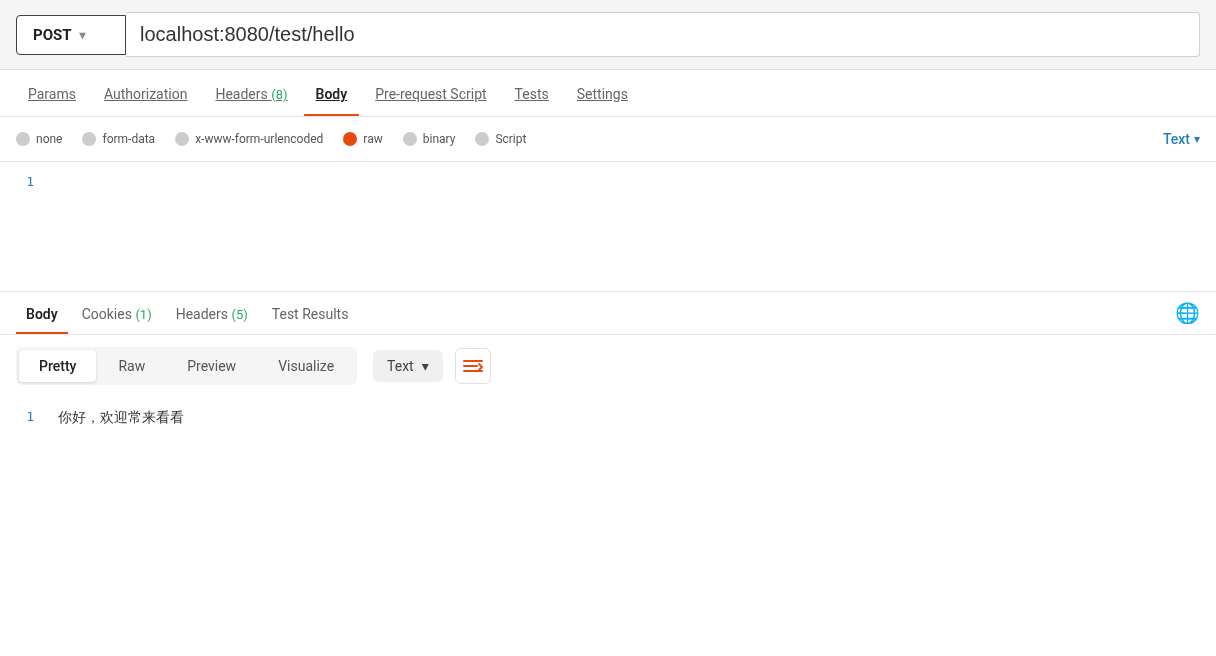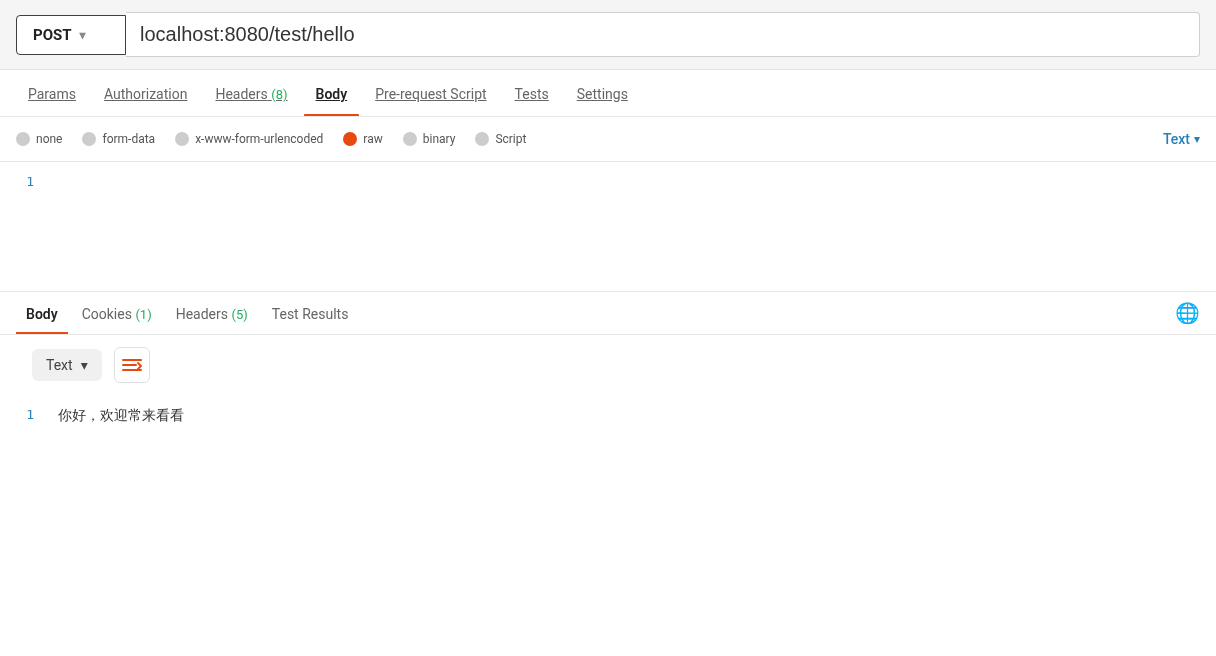--- a/index.html
+++ b/index.html
@@ -360,20 +360,34 @@
       <span>Headers</span>
       <span class="tab-badge">(5)</span>
     </div>
     <div class="resp-tab-item">
       <span>Test Results</span>
     </div>
     <div class="globe-icon">🌐</div>
   </div>
 
   <div class="format-bar">
+    <div class="format-tabs">
+      <div class="format-tab active">
+        <span>Pretty</span>
+      </div>
+      <div class="format-tab">
+        <span>Raw</span>
+      </div>
+      <div class="format-tab">
+        <span>Preview</span>
+      </div>
+      <div class="format-tab">
+        <span>Visualize</span>
+      </div>
+    </div>
     <div class="text-dropdown">
       <span>Text</span>
       <span>▾</span>
     </div>
     <div class="wrap-icon">
       <svg width="20" height="16" viewBox="0 0 20 16" fill="none" xmlns="http://www.w3.org/2000/svg">
         <line x1="1" y1="3" x2="19" y2="3" stroke="#e8490f" stroke-width="2" stroke-linecap="round"></line>
         <line x1="1" y1="8" x2="14" y2="8" stroke="#e8490f" stroke-width="2" stroke-linecap="round"></line>
         <path d="M16 6 L19 9 L16 12" stroke="#e8490f" stroke-width="1.8" fill="none" stroke-linecap="round" stroke-linejoin="round"></path>
         <line x1="1" y1="13" x2="19" y2="13" stroke="#e8490f" stroke-width="2" stroke-linecap="round"></line>

